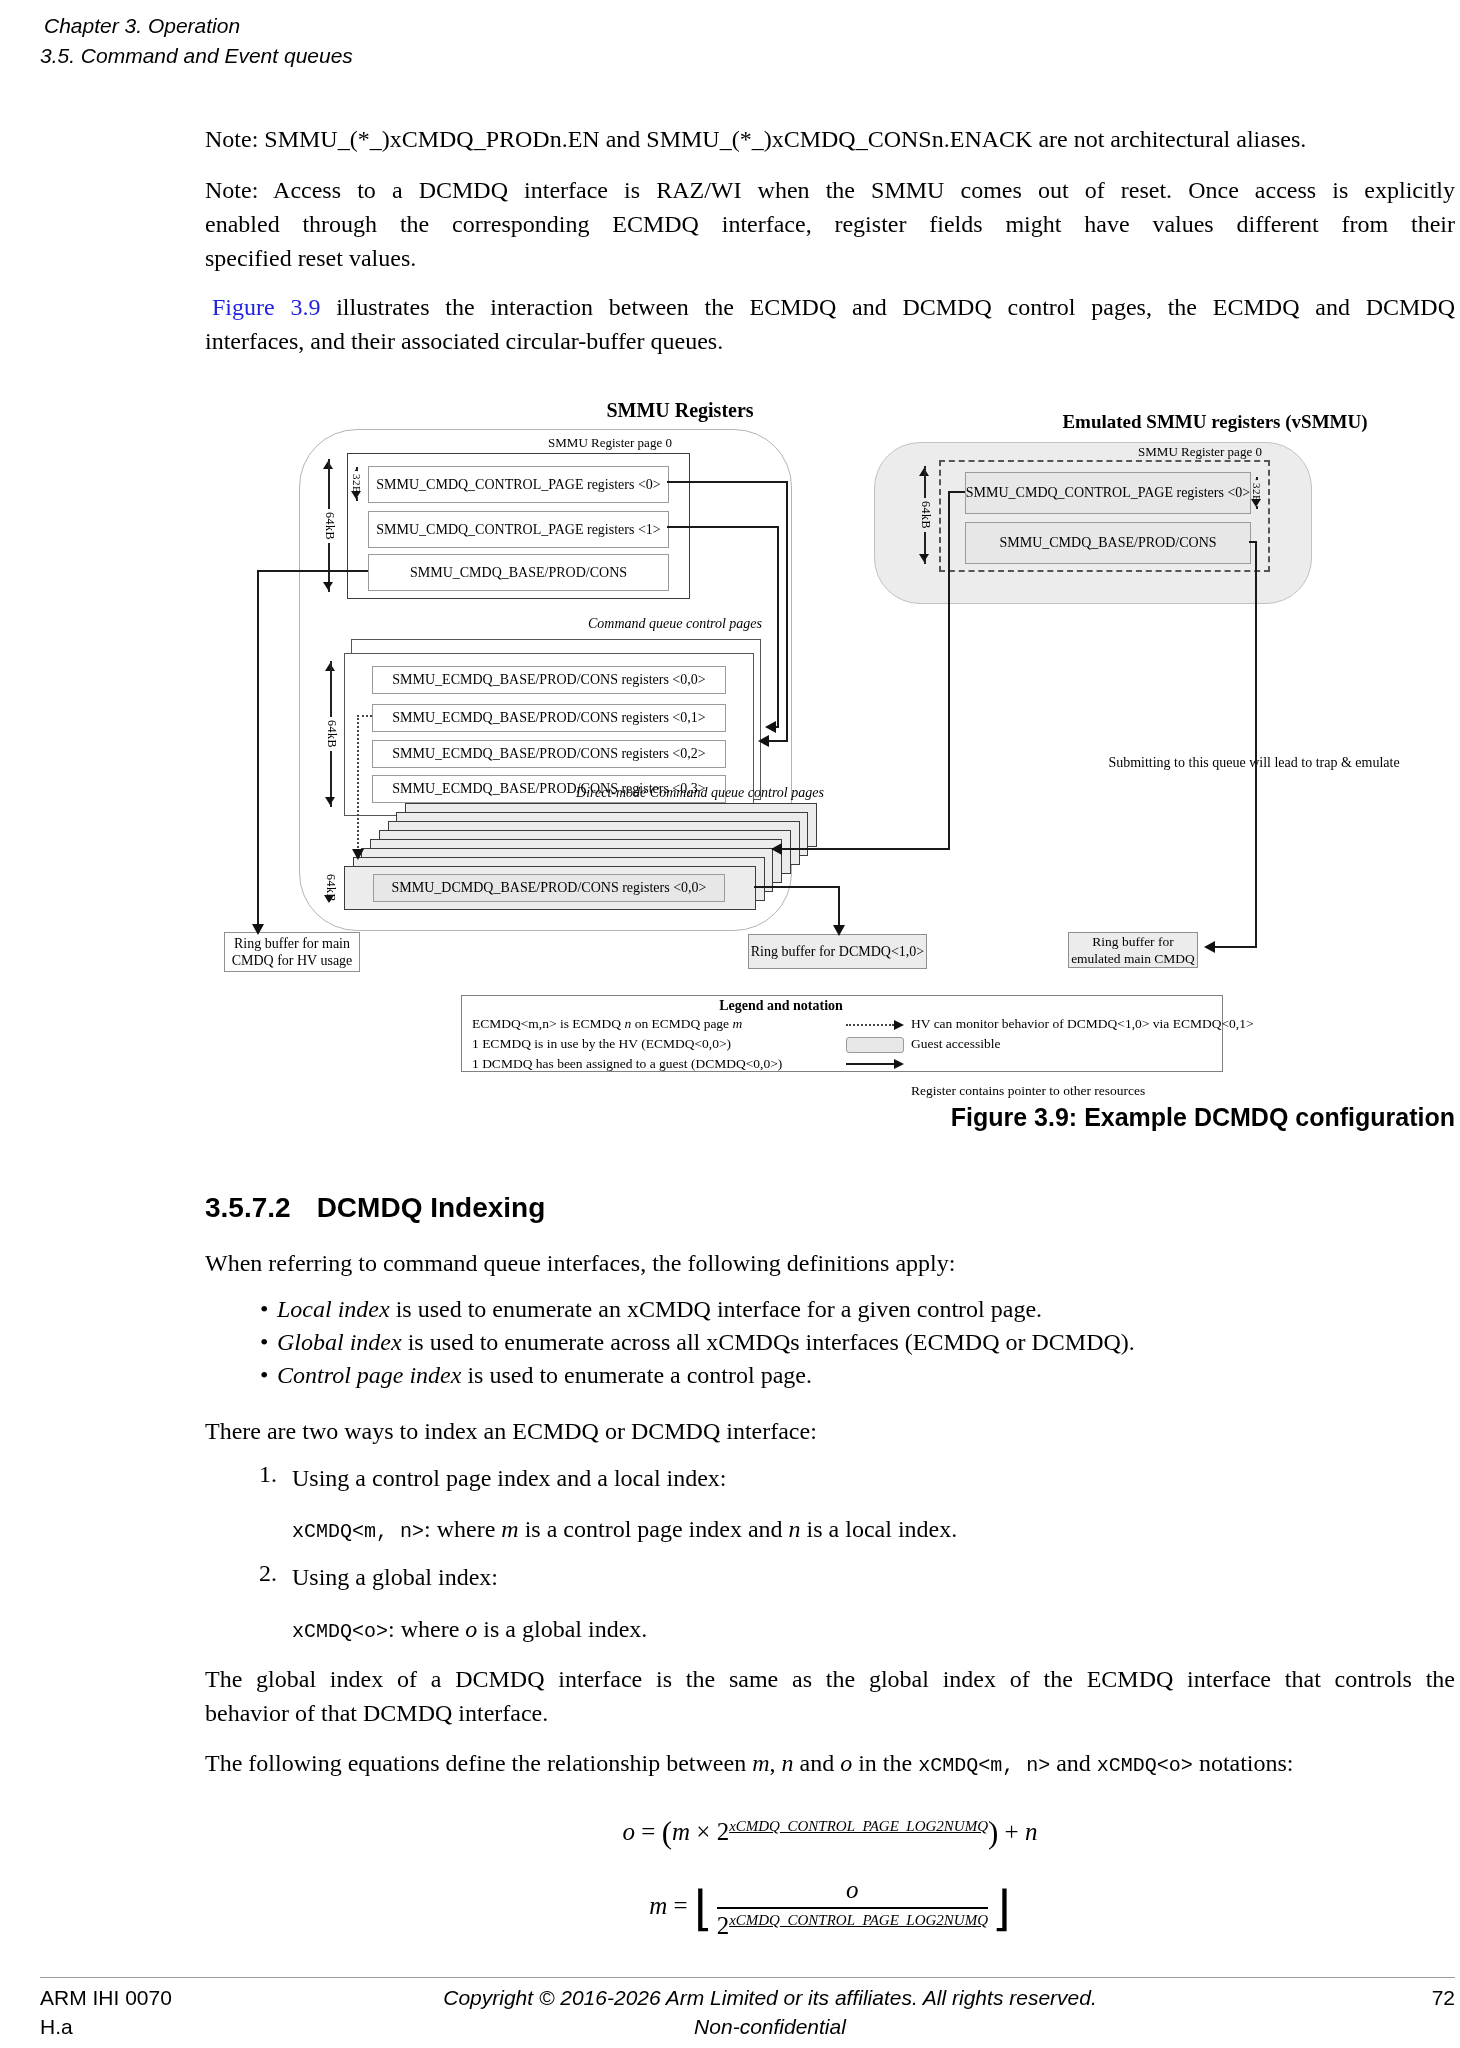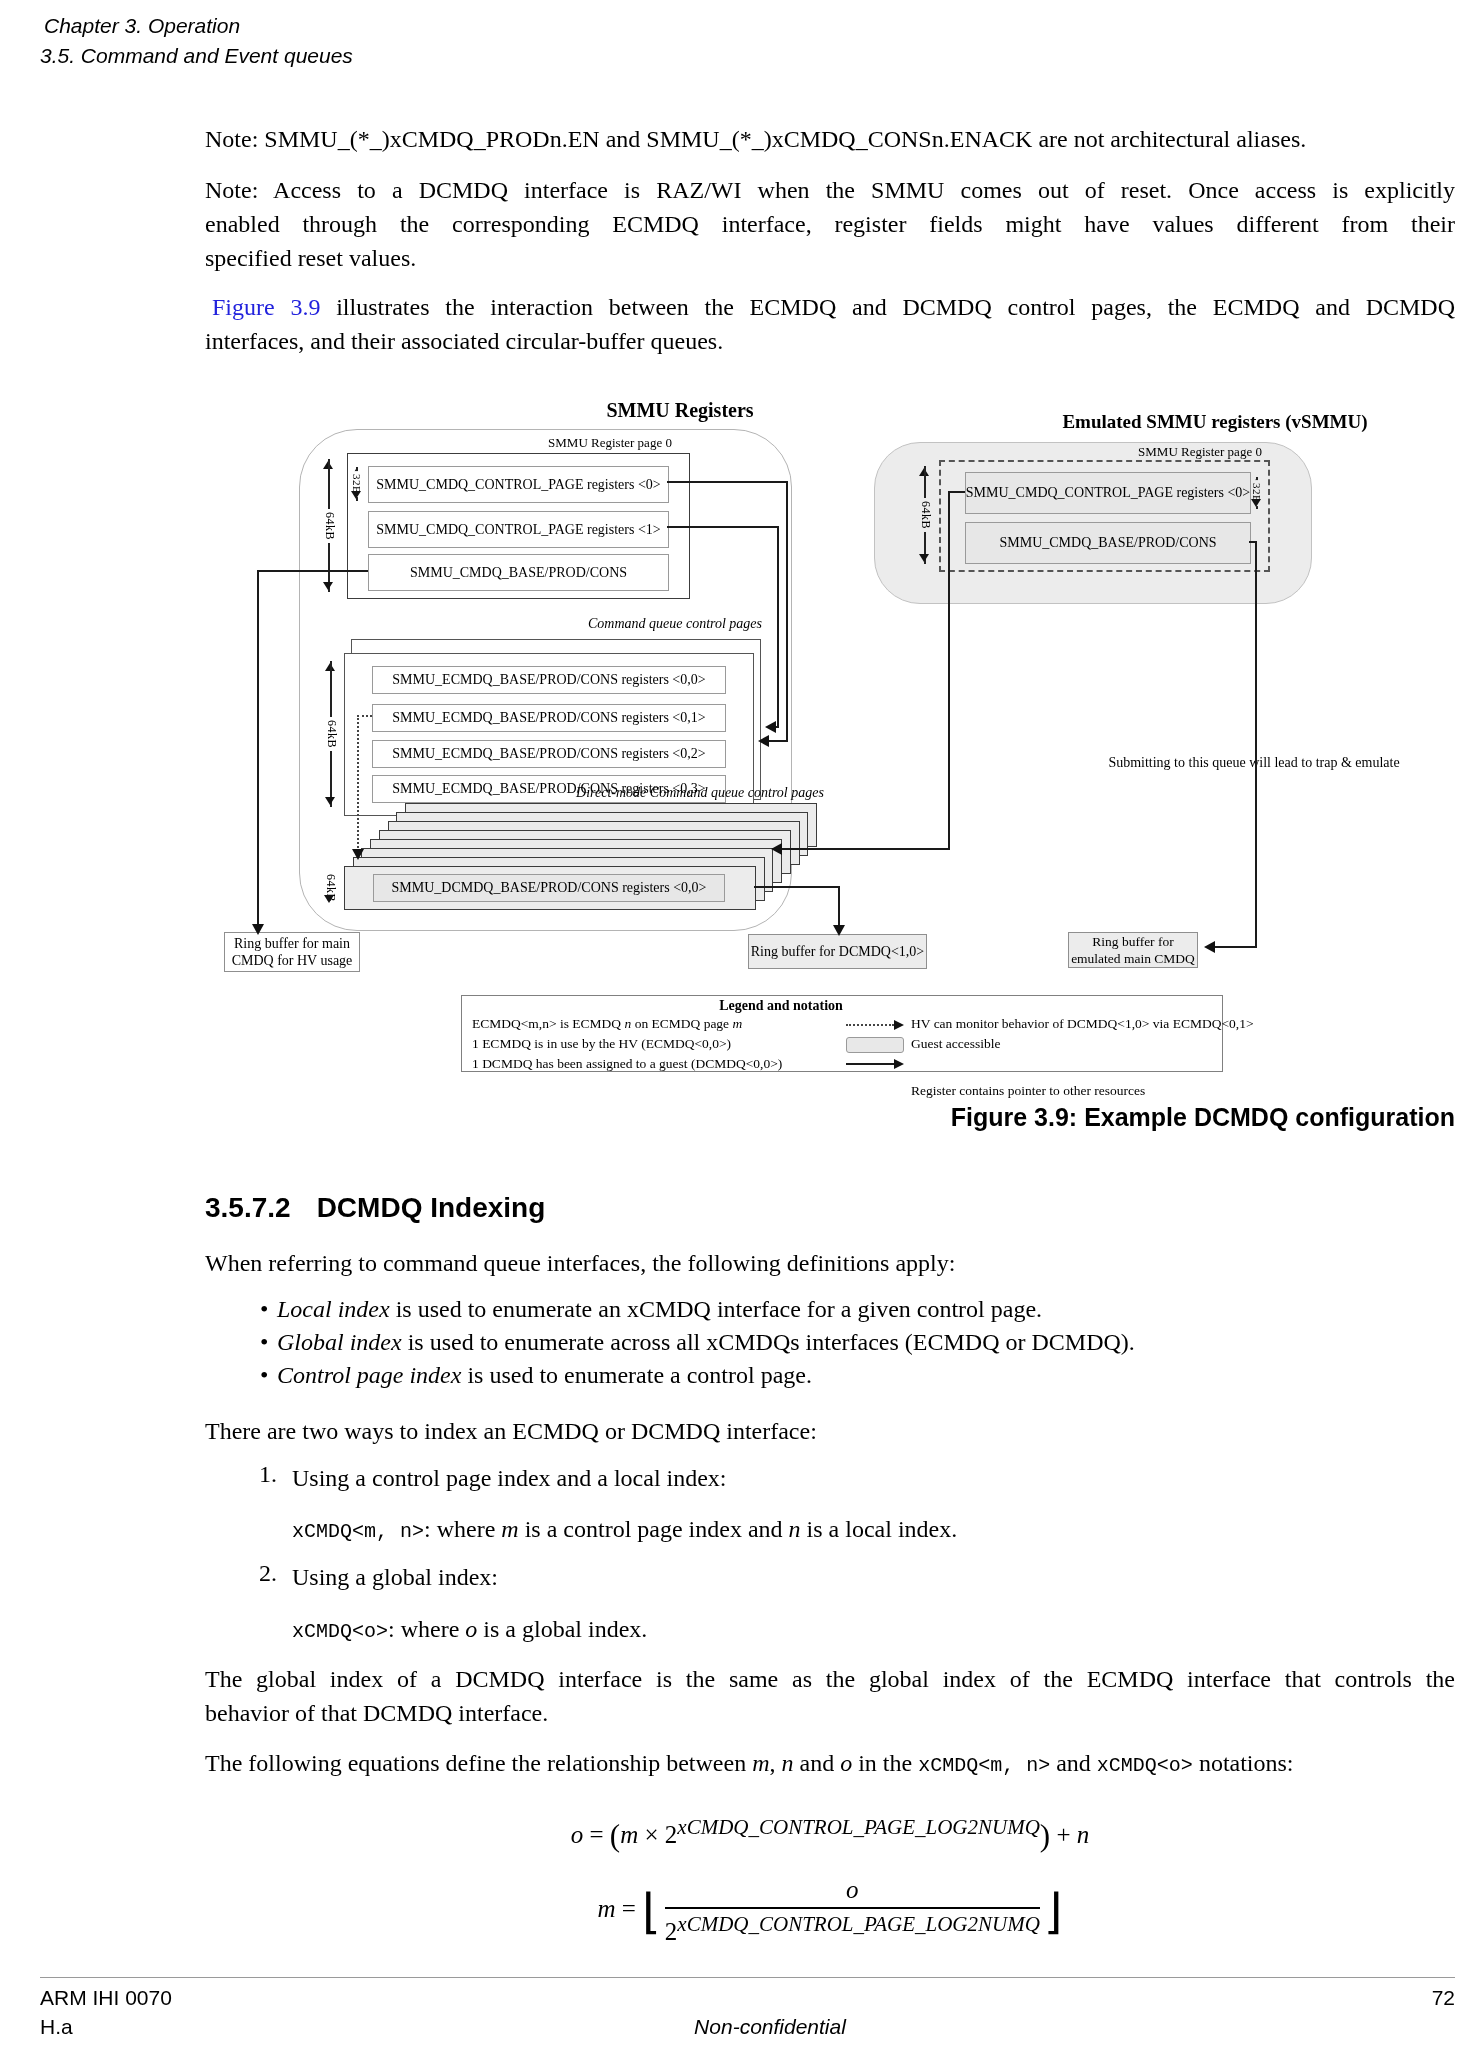--- a/index.html
+++ b/index.html
@@ -60,21 +60,21 @@
         font-size:14px;line-height:17px;text-align:center;background:#fff;}
   .ring.gray{background:#ececec;}
   
   .legend{position:absolute;border:1px solid #808080;background:#fff;}
   .leg-title{position:absolute;font-weight:bold;font-size:14px;text-align:center;}
   .leg-item{position:absolute;font-size:13.5px;white-space:nowrap;}
   .swatch{position:absolute;background:#e8e8e8;border:1px solid #9a9a9a;border-radius:3px;}
   
   .eq{position:absolute;left:205px;width:1250px;text-align:center;font-size:25px;}
   .eq .v{font-style:italic;}
-  .eq sup{font-style:italic;font-size:21px;}
+  .eq sup{font-style:italic;font-size:15px;text-decoration:underline;}
   .paren{font-size:31px;vertical-align:-3px;}
   .floor{font-family:"DejaVu Sans",sans-serif;font-size:48px;font-weight:200;vertical-align:middle;line-height:0;}
   .frac{display:inline-block;vertical-align:middle;text-align:center;margin:0 4px;}
   .frac .num{display:block;border-bottom:2px solid #000;padding:0 12px 3px;}
   .frac .den{display:block;padding-top:3px;}
 </style>
 </head>
 <body>
 
 <div class="page">
@@ -264,16 +264,17 @@
   <div class="eq" style="top:1815px;">
     <span class="v">o</span>&nbsp;<span>=</span>&nbsp;<span class="paren">(</span><span class="v">m</span>&nbsp;<span>×</span>&nbsp;<span>2</span><sup>xCMDQ_CONTROL_PAGE_LOG2NUMQ</sup><span class="paren">)</span>&nbsp;<span>+</span>&nbsp;<span class="v">n</span>
   </div>
   <div class="eq" style="top:1876px;">
     <span class="v">m</span>&nbsp;<span>=</span>&nbsp;<span class="floor">⌊</span><span class="frac"><span class="num v">o</span><span class="den"><span>2</span><sup>xCMDQ_CONTROL_PAGE_LOG2NUMQ</sup></span></span><span class="floor">⌋</span>
   </div>
 
   <div class="abs rule" style="left:40px;top:1977px;width:1415px;"></div>
   <div class="abs foot-sans" style="left:40px;top:1986px;">ARM IHI 0070</div>
   <div class="abs foot-sans" style="left:40px;top:2015px;">H.a</div>
+  <div class="abs foot-it" style="left:90px;top:1986px;width:1360px;">Copyright © 2016-2026 Arm Limited or its affiliates. All rights reserved.</div>
   <div class="abs foot-it" style="left:90px;top:2015px;width:1360px;">Non-confidential</div>
   <div class="abs foot-sans" style="left:1420px;top:1986px;width:35px;text-align:right;">72</div>
 
 </div>
 
 </body></html>

